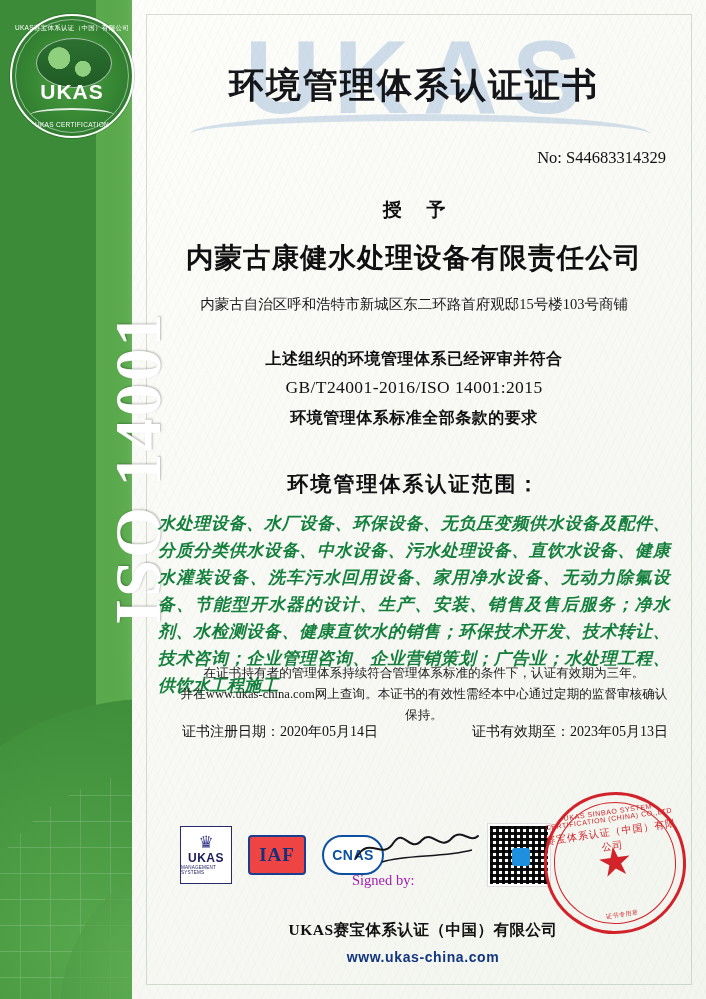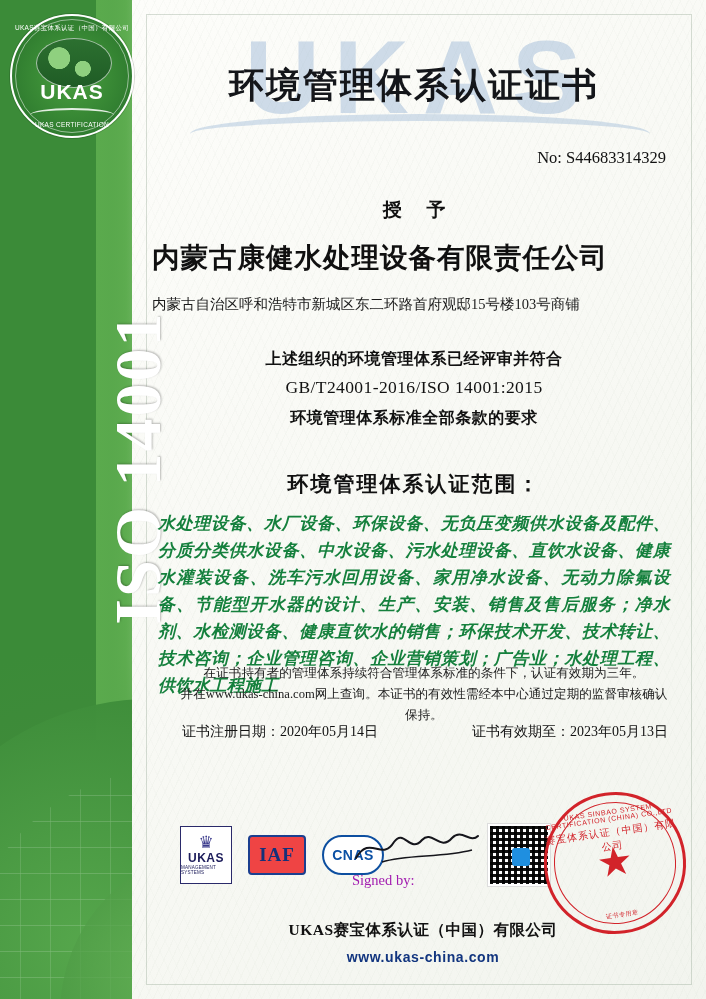--- a/index.html
+++ b/index.html
@@ -202,30 +202,31 @@
     text-align: center;
     font-family: "Liberation Serif", serif;
     font-weight: bold;
     font-size: 19px;
     letter-spacing: 10px;
     text-indent: 10px;
   }
   .company {
     position: absolute;
     left: 0; right: 16px; top: 240px;
+    text-align: center;
     font-family: "Liberation Serif", serif;
     font-weight: bold;
     font-size: 27.5px;
     letter-spacing: 1px;
     color: #101010;
   }
   .address {
     position: absolute;
     left: 0; right: 16px; top: 295px;
-    text-align: left;
+    text-align: center;
     font-family: "Liberation Serif", serif;
     font-size: 14.5px;
     color: #1a1a1a;
   }
   .stmt {
     position: absolute;
     left: 0; right: 16px;
     text-align: center;
     font-family: "Liberation Serif", serif;
     color: #111;

